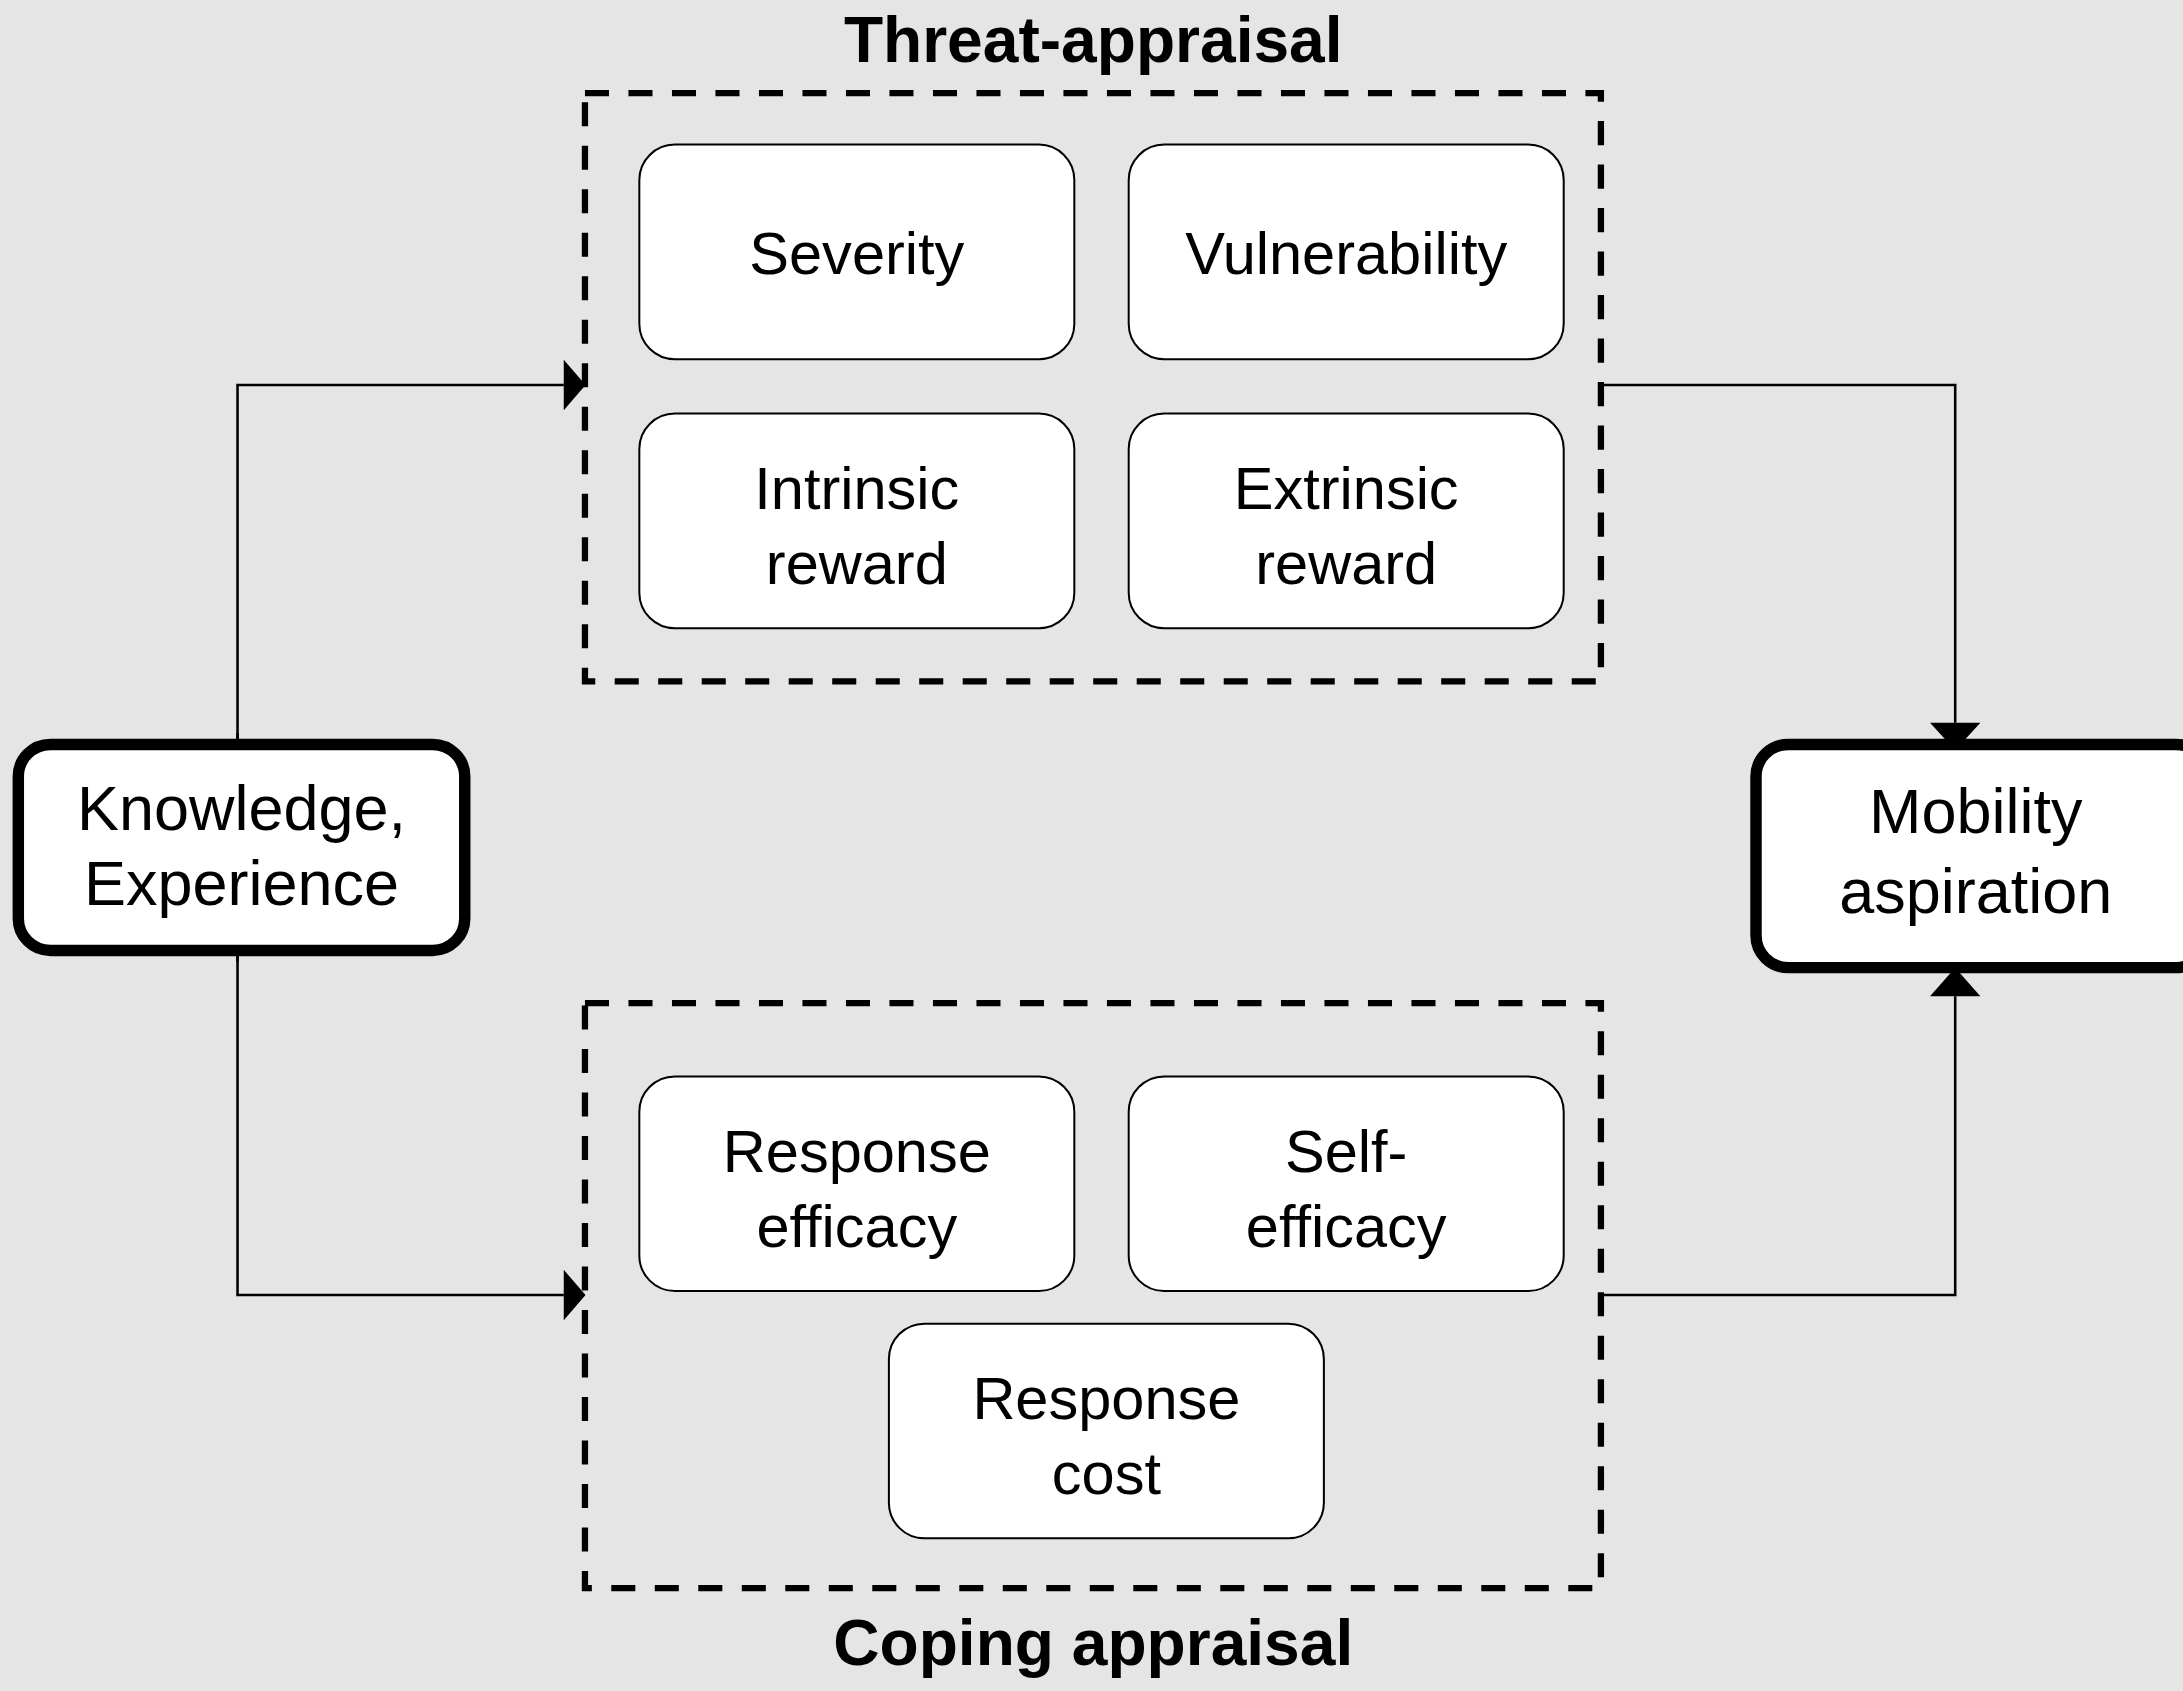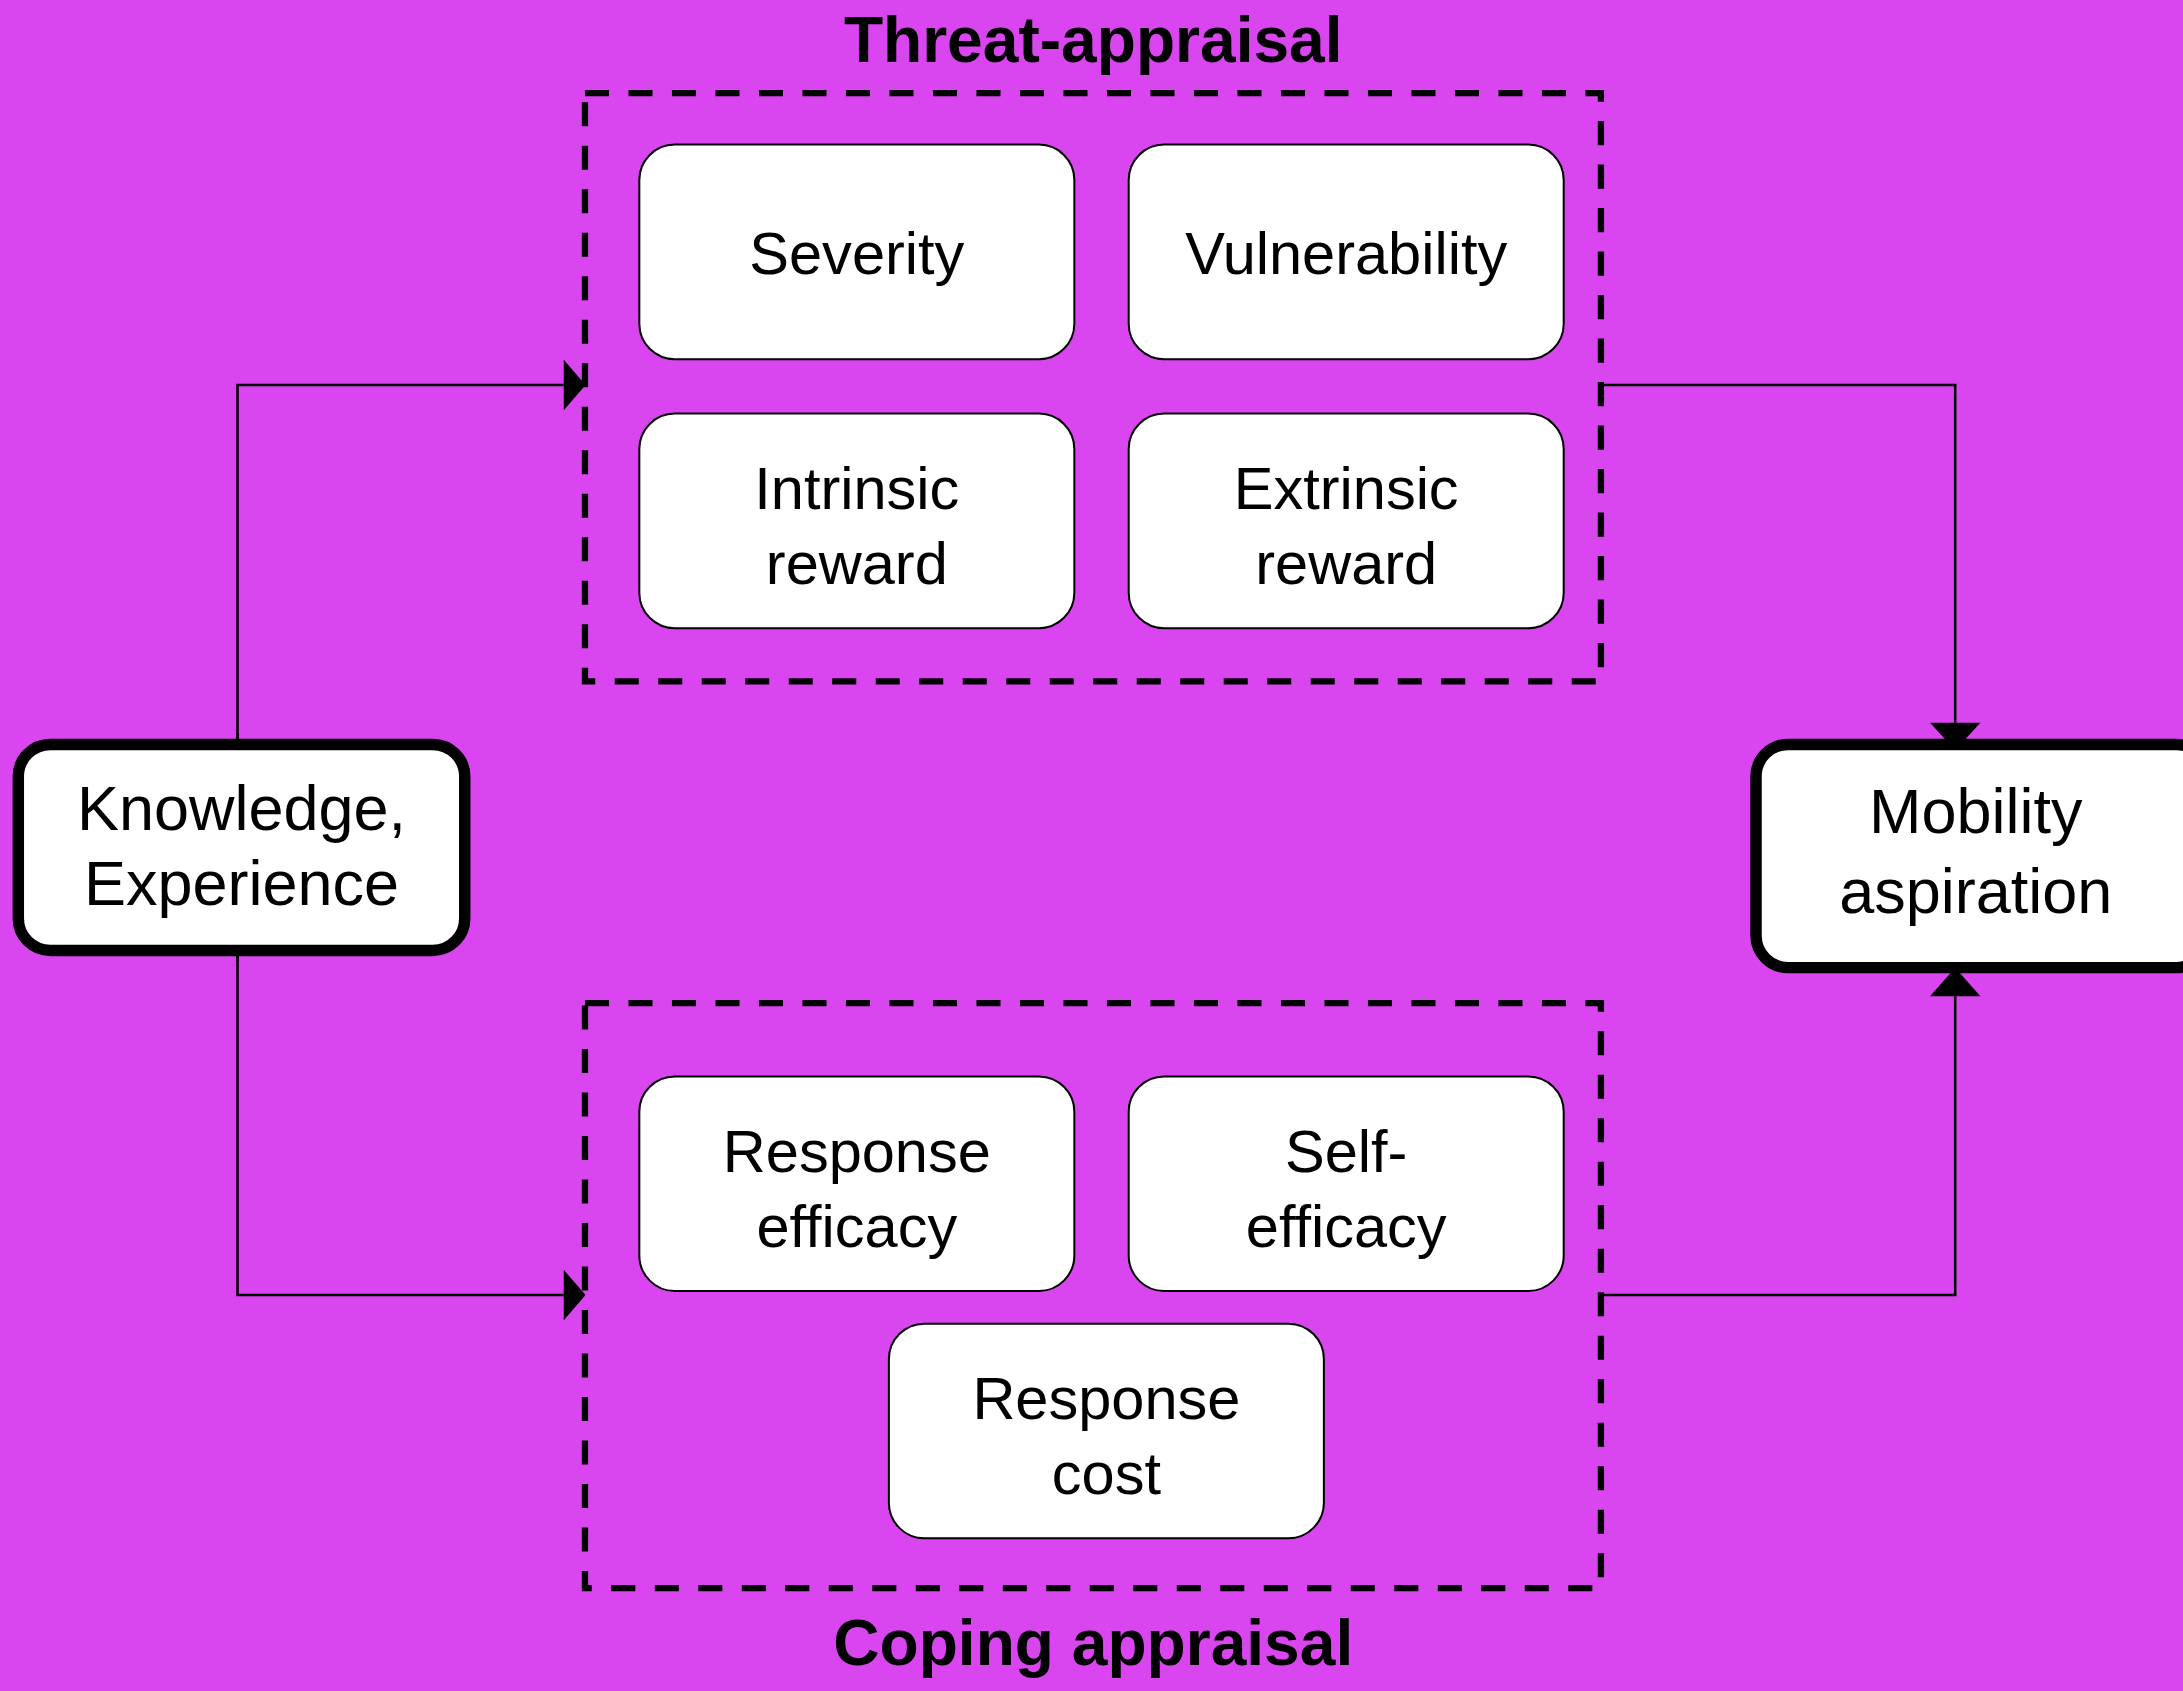--- a/index.html
+++ b/index.html
@@ -4,21 +4,21 @@
 <style>
   html, body {
     margin: 0;
     padding: 0;
     background: #ffffff;
   }
   #canvas {
     position: relative;
     width: 2183px;
     height: 1692px;
-    background: #d946ef;
+    background: #e5e5e5;
     overflow: hidden;
     font-family: "Liberation Sans", "DejaVu Sans", sans-serif;
     text-align: center;
   }
   svg.diagram {
     position: absolute;
     inset: 0;
     width: 2183px;
     height: 1692px;
     display: block;

